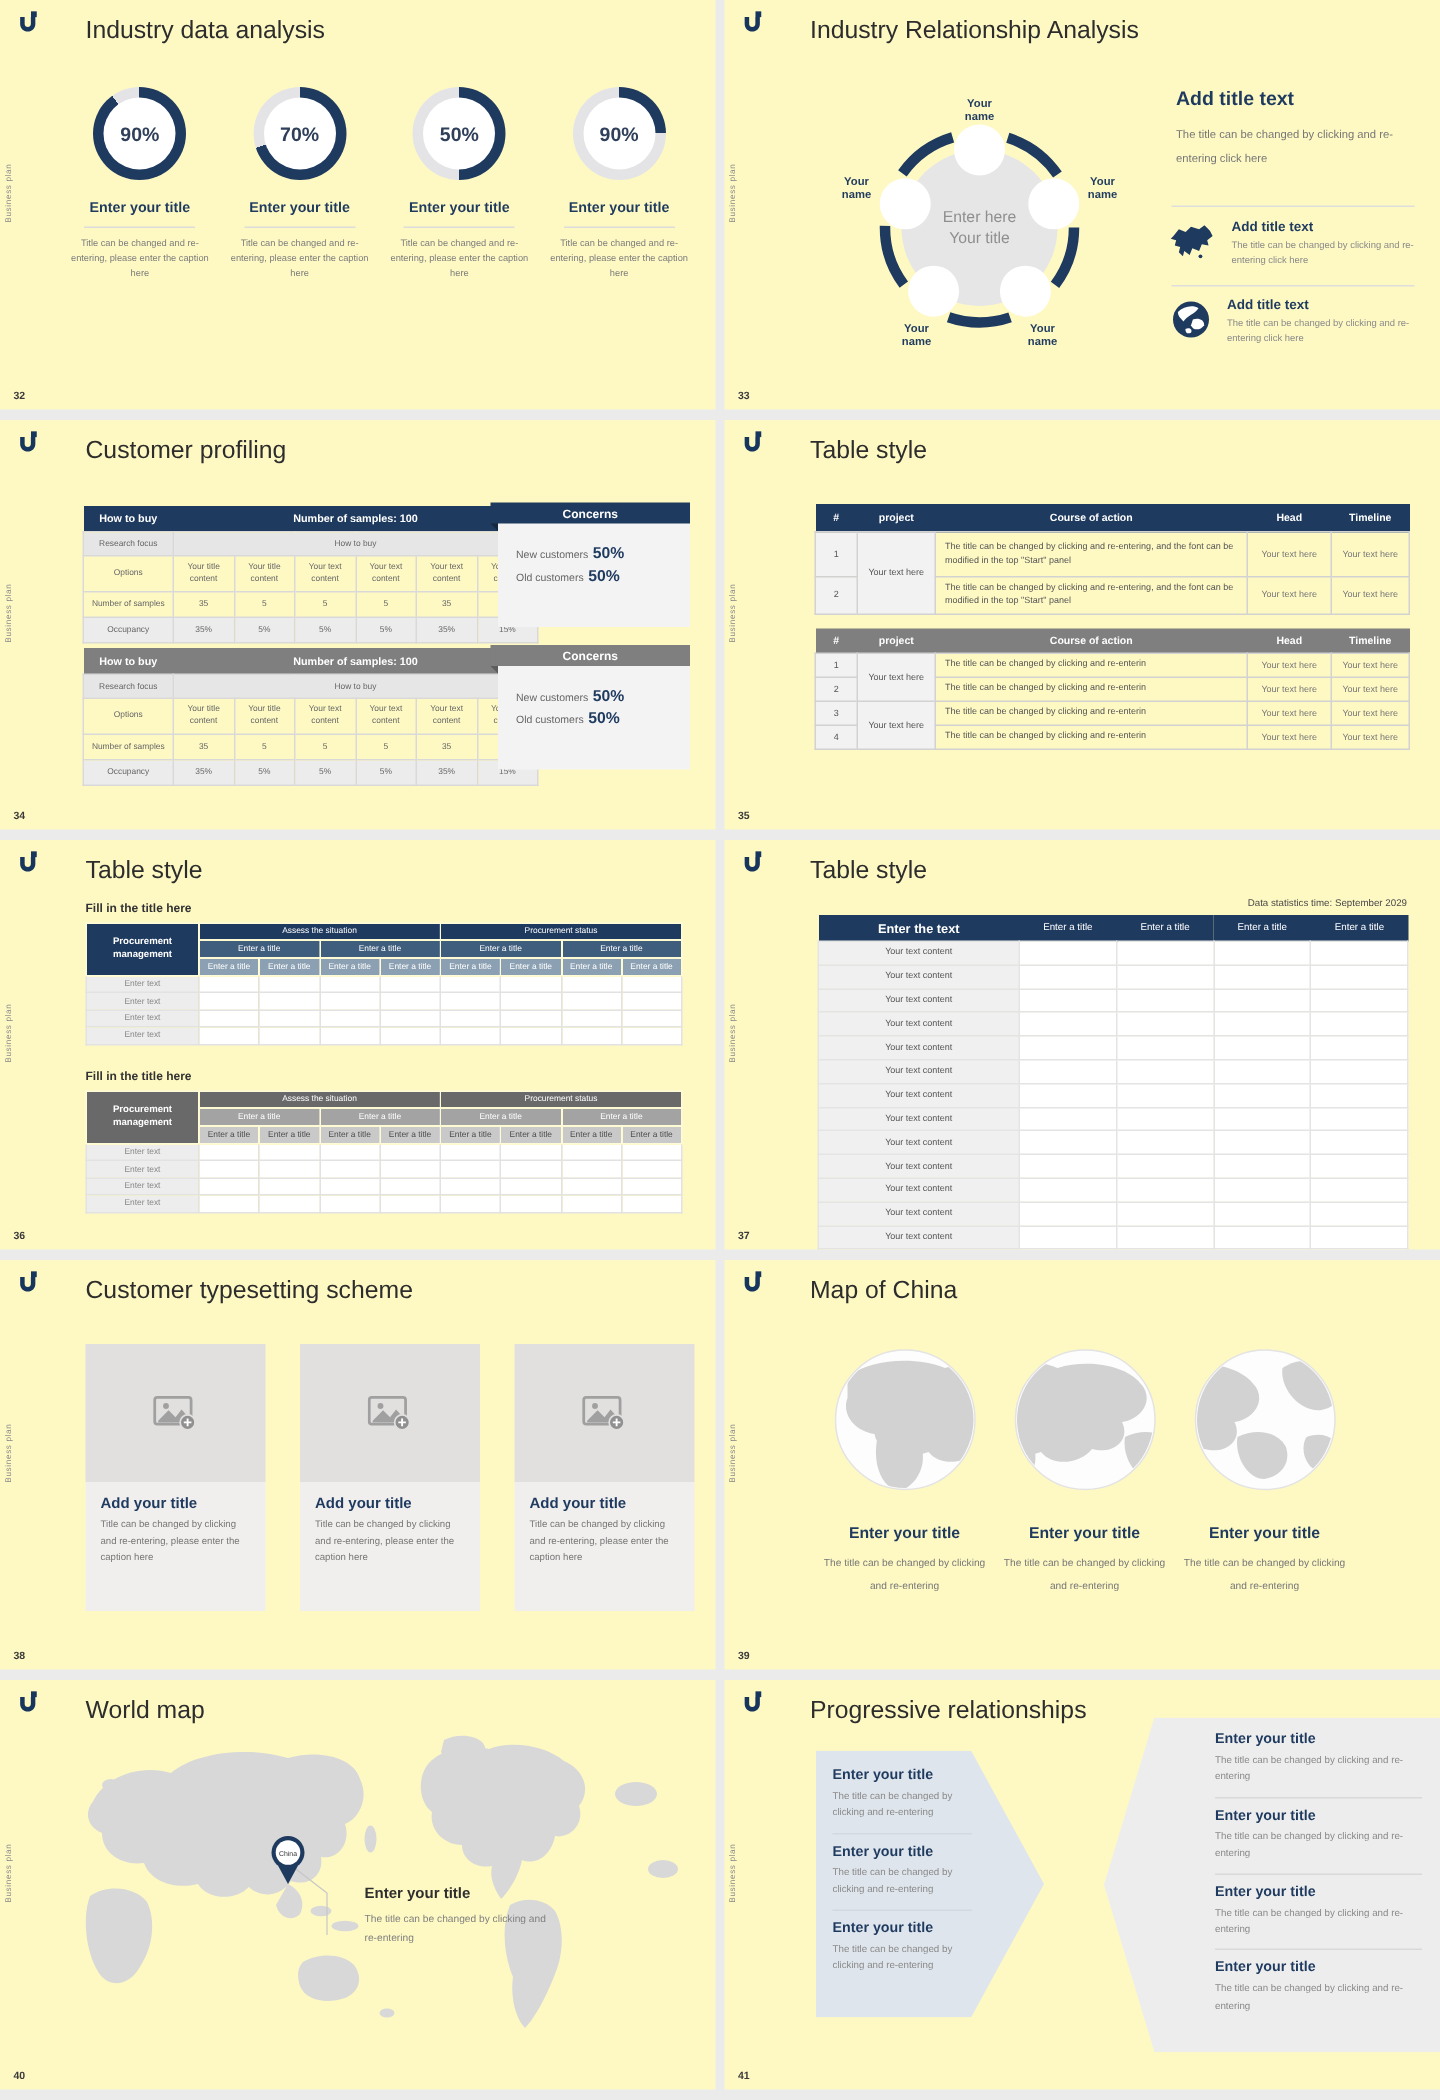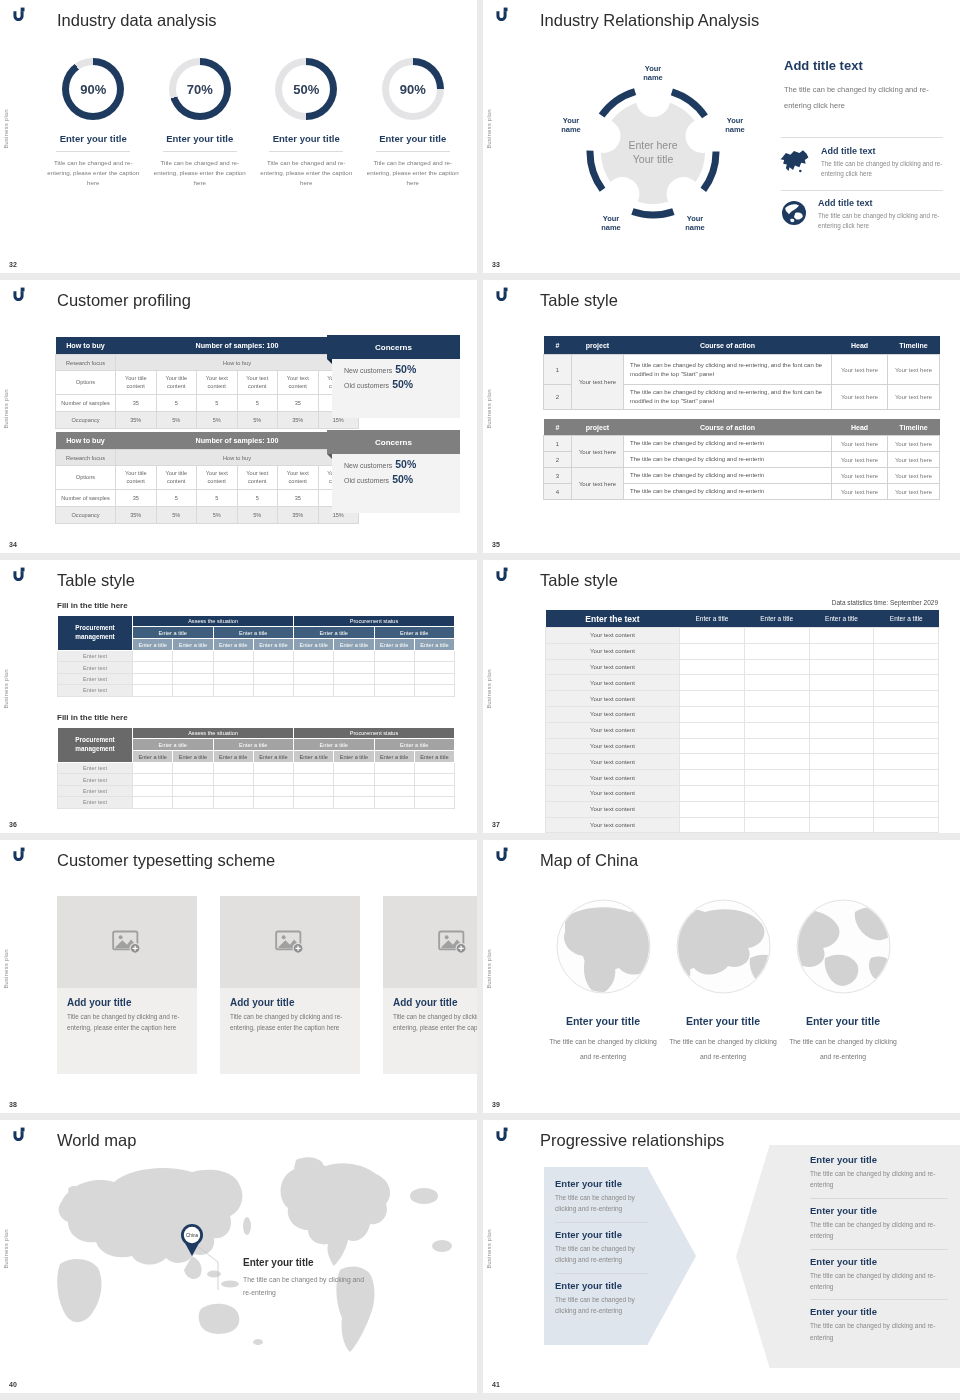--- a/index.html
+++ b/index.html
@@ -1,18 +1,18 @@
 <!DOCTYPE html>
 <html><head>
 <meta charset="utf-8">
 <style>
   html,body{margin:0;padding:0}
   body{width:960px;height:1400px;background:#ebebeb;font-family:"Liberation Sans",sans-serif;overflow:hidden}
   .grid{display:grid;grid-template-columns:477px 477px;grid-auto-rows:273px;column-gap:6px;row-gap:7px}
-  .slide{position:relative;background:#ffffff;overflow:hidden}
+  .slide{position:relative;background:#fef9c3;overflow:hidden}
   .stitle{position:absolute;left:57px;top:11px;font-size:16.5px;color:#2d2d2d;font-weight:400;white-space:nowrap}
   .logo{position:absolute;left:11px;top:7px;width:15px;height:15px}
   .logo *{fill:#17365e}
   .vtext{position:absolute;left:3px;top:40%;writing-mode:vertical-rl;transform:rotate(180deg);font-size:5.5px;color:#8a8a8a;letter-spacing:.4px}
   .pagenum{position:absolute;left:9px;bottom:5px;font-size:7px;font-weight:700;color:#3a3a3a}
   .abs{position:absolute}
   .hline{position:absolute;height:1px;background:#dedede}
 
   
   .d-cards{position:absolute;left:46px;top:58px;width:414px;display:flex;gap:12px}
@@ -37,21 +37,21 @@
   .t34{position:absolute;left:55px;width:304px;border-collapse:collapse;table-layout:fixed;text-align:center}
   .t34 td{border:1px solid #d9d9d9;font-size:5.6px;color:#666;overflow:hidden}
   .t34 tr.hd td{border:none;font-size:7.2px;font-weight:700;color:#fff;height:15px}
   .t34.navy tr.hd td{background:#1e3a5f}
   .t34.gray tr.hd td{background:#7f7f7f}
   .t34 tr.sub td{background:#e6e6e6;height:13px}
   .t34 tr.opt td{height:21px;line-height:1.3}
   .t34 tr.smp td{height:14px}
   .t34 tr.occ td{height:14px;background:#ececec}
   .conc{position:absolute;left:332px;width:128px;height:81px;background:#f3f3f3}
-  .ribbon{position:absolute;left:-5px;top:-2px;right:0;height:24px;display:flex;align-items:center;justify-content:center;font-size:8px;font-weight:700;color:#fff}
+  .ribbon{position:absolute;left:-5px;top:-2px;right:0;height:14px;display:flex;align-items:center;justify-content:center;font-size:8px;font-weight:700;color:#fff}
   .conc.navy .ribbon{background:#1e3a5f}
   .conc.gray .ribbon{background:#7f7f7f}
   .ribbon::after{content:"";position:absolute;left:0;top:100%;border-right:5px solid #14293f;border-bottom:5px solid transparent}
   .conc.gray .ribbon::after{border-right-color:#5d5d5d}
   .c-item{margin:0 0 3px 12px;font-size:7px;color:#666}
   .c-item b{font-size:10.5px;color:#1e3a5f;margin-left:3px}
   .conc .c-wrap{padding-top:26px}
 
   
   .t35{position:absolute;left:60px;border-collapse:collapse;table-layout:fixed;text-align:center}
@@ -84,21 +84,21 @@
   
   .note{position:absolute;left:252px;top:39px;width:203px;text-align:right;font-size:6.5px;color:#4a4a4a}
   .t37{position:absolute;left:62px;top:50px;border-collapse:collapse;table-layout:fixed;text-align:center}
   .t37 th{background:#1e3a5f;color:#fff;height:15px;font-size:6.5px;font-weight:400}
   .t37 th.c1{font-size:8.5px;font-weight:700}
   .t37 td{border:1px solid #e4e4e4;height:12.8px;font-size:6px;background:#fff}
   .t37 td.c1{background:#f0f0f0;color:#555}
 
   
   .cards{position:absolute;left:57px;top:56px;display:flex;gap:23px}
-  .card{width:140px;height:178px}
+  .card{width:120px;height:178px}
   .card-img{height:92px;background:#e2e0df;display:flex;align-items:center;justify-content:center}
   .card-body{height:86px;background:#f1efee;padding:9px 10px;box-sizing:border-box}
   .card-title{font-size:10px;font-weight:700;color:#1e3a5f;margin-bottom:4px}
   .card-cap{font-size:6.4px;color:#777;line-height:1.7}
 
   
   .globes{position:absolute;left:60px;top:58px;display:flex;width:360px}
   .g-col{width:133px;text-align:center}
   .g-col svg{width:97px;height:97px}
   .g-col:nth-child(2) g.land{transform:translateX(-45px)}

